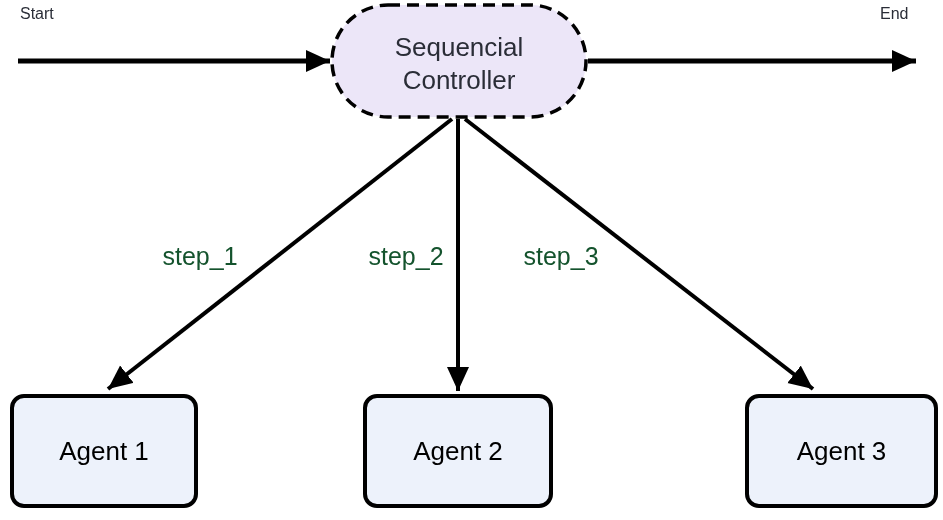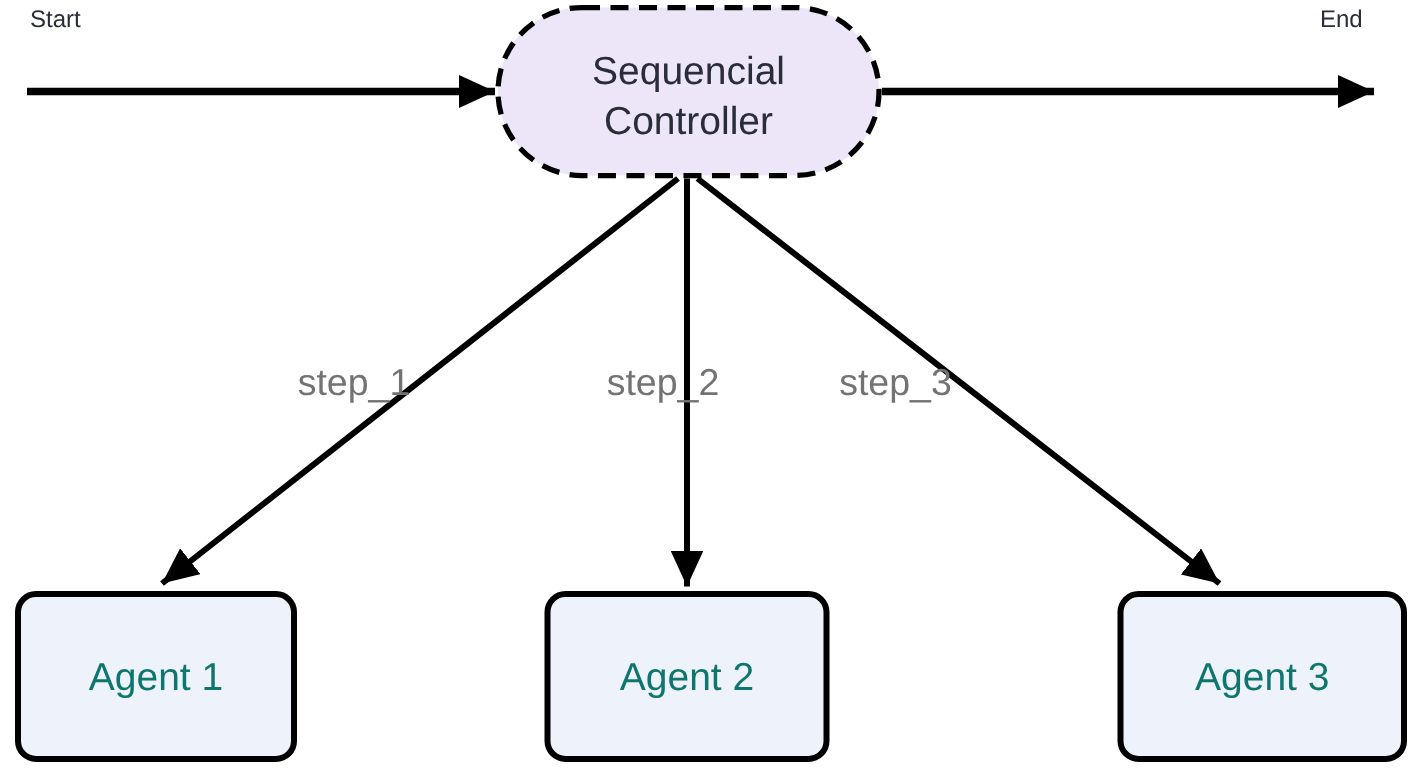--- a/index.html
+++ b/index.html
@@ -25,24 +25,23 @@
   }
   .flow-label {
     position: absolute;
     font-size: 16px;
     color: #2a2d37;
     white-space: nowrap;
   }
   .edge-label {
     position: absolute;
     font-size: 25px;
-    color: #737373;
+    color: #14532d;
     transform: translate(-50%, -50%);
     white-space: nowrap;
-    margin-left: 36px;
   }
   .controller-text {
     position: absolute;
     left: 332px;
     top: 5px;
     width: 254px;
     height: 118px;
     display: flex;
     flex-direction: column;
     align-items: center;
@@ -57,21 +56,21 @@
     top: 394px;
     height: 114px;
     box-sizing: border-box;
     background: #edf2fb;
     border: 4px solid #000000;
     border-radius: 14px;
     display: flex;
     align-items: center;
     justify-content: center;
     font-size: 26px;
-    color: #0f766e;
+    color: #000000;
   }
   #agent-1 { left: 10px;  width: 188px; }
   #agent-2 { left: 363px; width: 190px; text-align: right; }
   #agent-3 { left: 745px; width: 193px; }
 </style>
 </head>
 <body>
 
 <div id="diagram">
 

